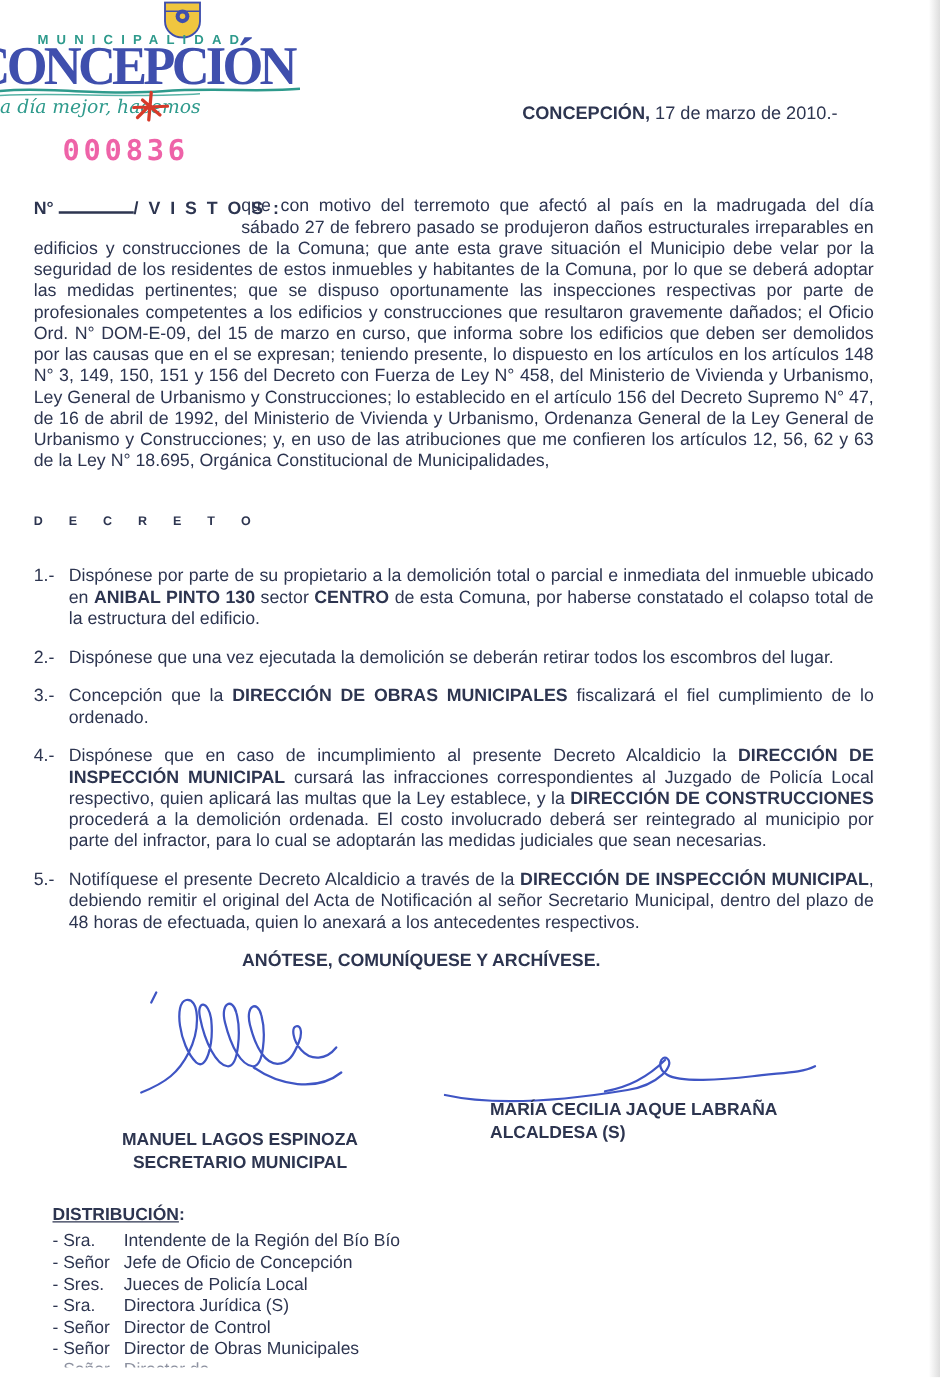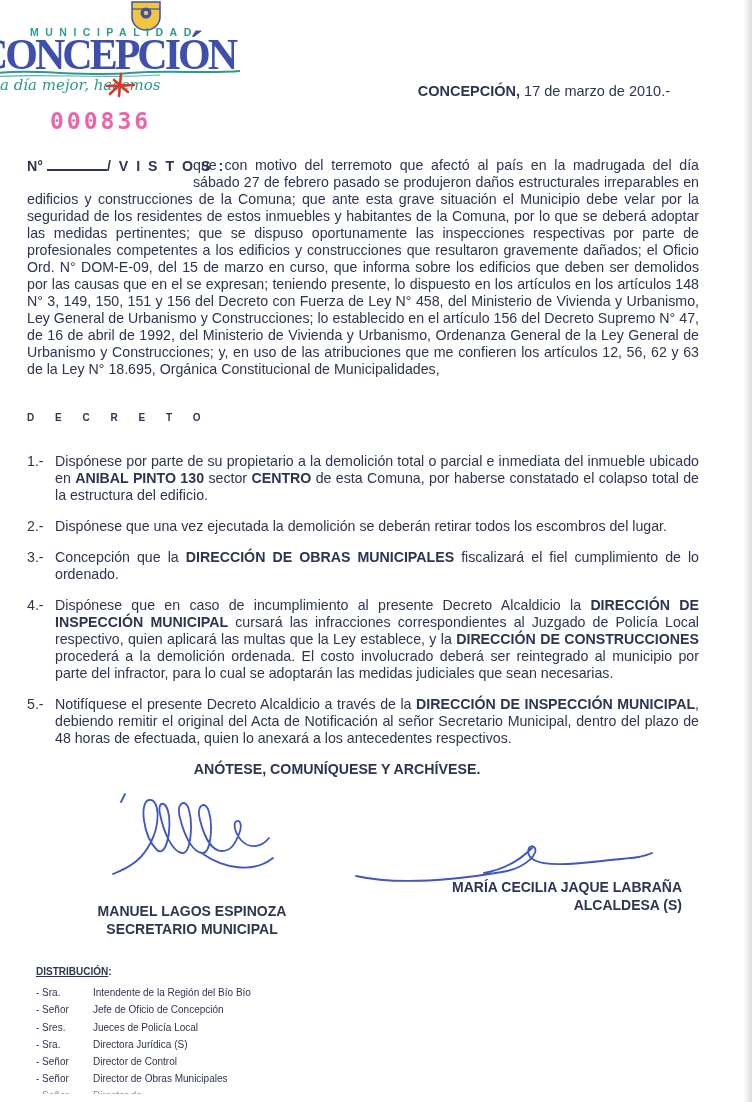--- a/index.html
+++ b/index.html
@@ -77,27 +77,27 @@
     transform:translateX(-26px);
   }
   
   #sig-left-svg{position:absolute;left:103px;top:788px;width:195px;height:105px;}
   #sig-right-svg{position:absolute;left:352px;top:838px;width:315px;height:50px;}
   #sig-left-block{
     position:absolute;left:78px;top:903px;width:228px;
     text-align:center;font-weight:bold;font-size:14px;line-height:17.5px;
   }
   #sig-right-block{
-    position:absolute;left:427px;top:879px;width:255px;
-    text-align:right;font-weight:bold;font-size:14px;line-height:17.5px;
+    position:absolute;left:392px;top:879px;width:255px;
+    text-align:left;font-weight:bold;font-size:14px;line-height:17.5px;
   }
   
   #distribution{
-    position:absolute;left:36px;top:963px;width:420px;
-    font-size:10px;line-height:17.2px;
+    position:absolute;left:42px;top:963px;width:420px;
+    font-size:14px;line-height:17.2px;
   }
   #dist-heading{font-weight:bold;margin-bottom:4px;}
   #dist-heading .u{text-decoration:underline;}
   .dist-row{display:flex;}
   .dist-prefix{width:57px;flex:none;}
   #dist-clipped{height:7px;overflow:hidden;opacity:.55;}
   
   #scan-edge{
     position:absolute;top:0;right:0;width:9px;height:1102px;
     background:linear-gradient(to right, rgba(120,120,120,0) 0%, rgba(120,120,120,.25) 100%);

